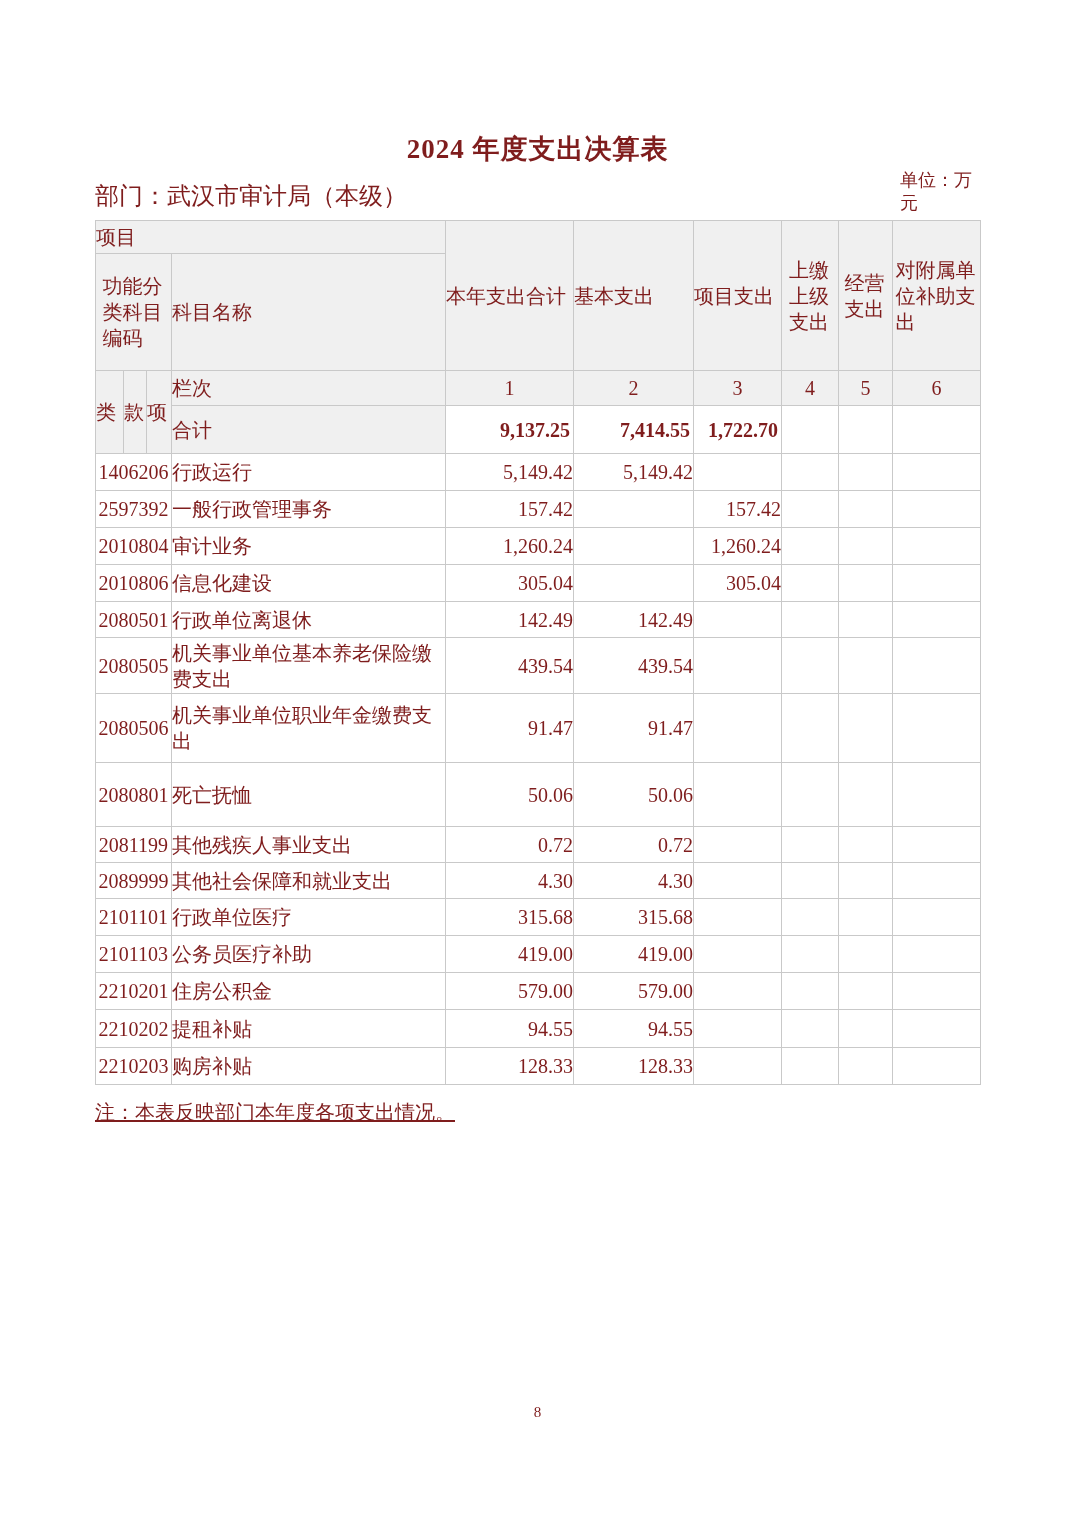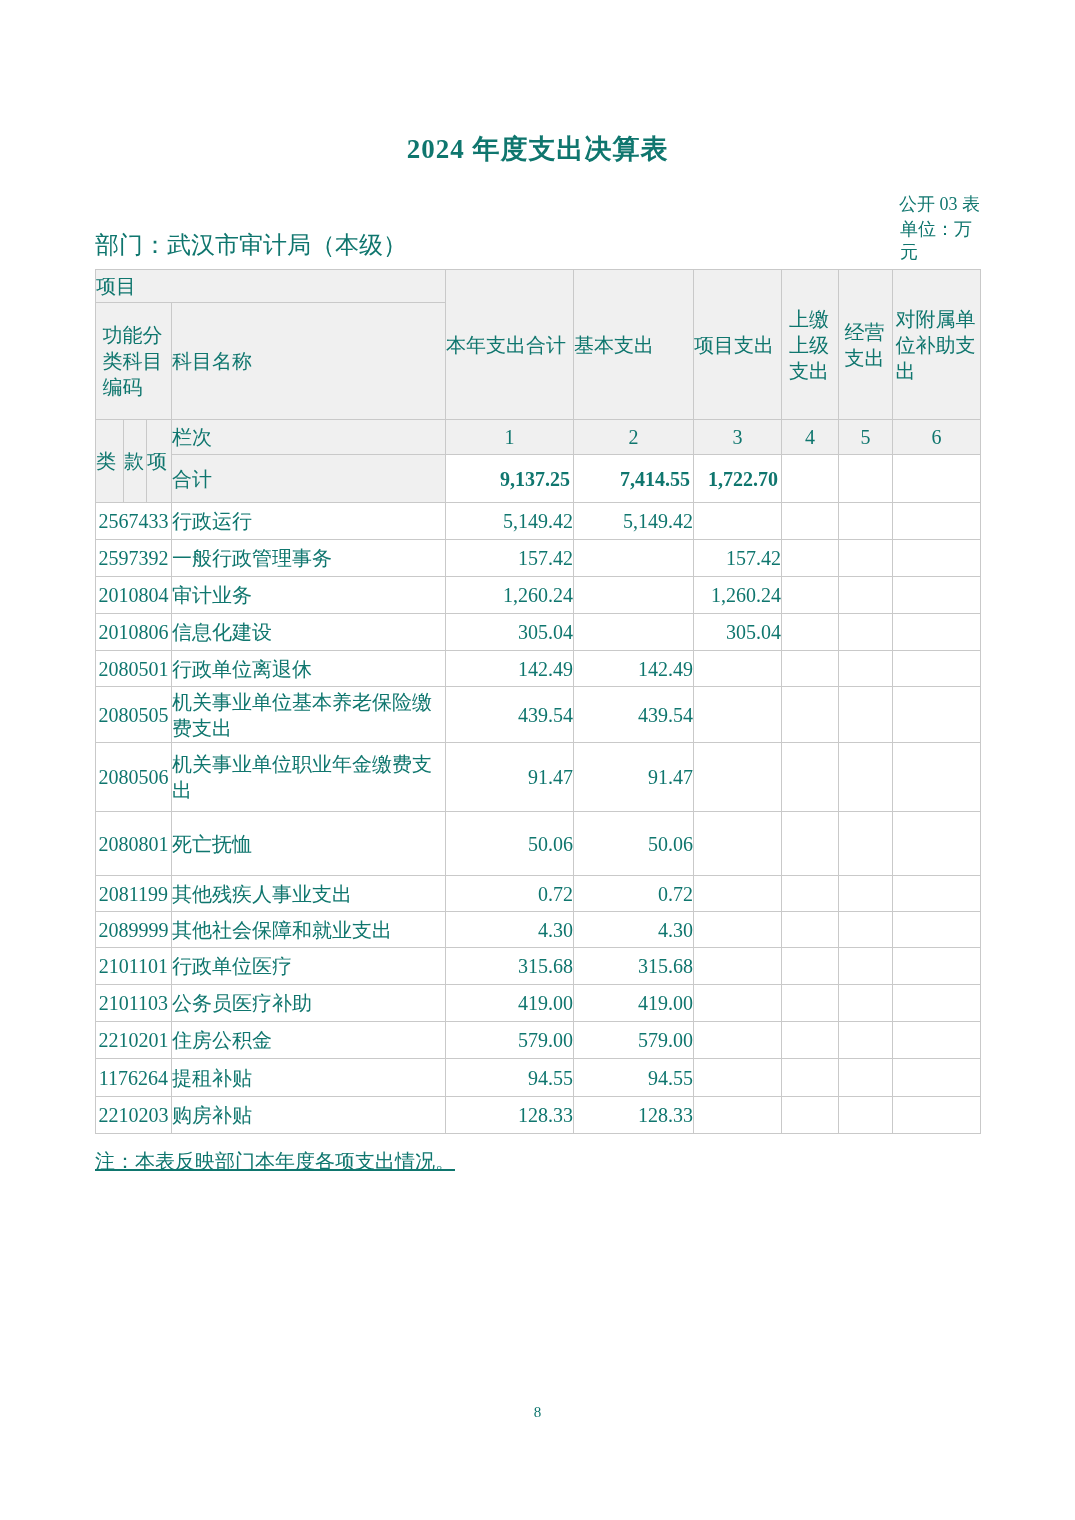--- a/index.html
+++ b/index.html
@@ -4,21 +4,21 @@
 <style>
   * { box-sizing: border-box; }
   html, body { margin: 0; padding: 0; background: #ffffff; }
   .page {
     position: relative;
     width: 1075px;
     height: 1520px;
     margin: 0 auto;
     background: #ffffff;
     font-family: "Liberation Serif", "DejaVu Serif", serif;
-    color: #0f766e;
+    color: #7f1d1d;
     overflow: hidden;
   }
   .content { padding: 0 95px; }
 
   .doc-title {
     margin: 0;
     padding-top: 131px;
     text-align: center;
     font-size: 27px;
     font-weight: 700;
@@ -87,21 +87,20 @@
     font-size: 15px;
   }
 </style>
 </head>
 <body>
 
 <div class="page">
   <div class="content">
     <h1 class="doc-title">2024 年度支出决算表</h1>
 
-    <div class="tag-line">公开 03 表</div>
 
     <div class="meta-row">
       <div class="dept-label">部门：武汉市审计局（本级）</div>
       <div class="unit-label">单位：万元</div>
     </div>
 
     <table class="budget">
       <colgroup>
         <col style="width:28px">
           <col style="width:23px">
@@ -153,21 +152,21 @@
           <td class="val">9,137.25</td>
           <td class="val">7,414.55</td>
           <td class="val">1,722.70</td>
           <td class="val"></td>
           <td class="val"></td>
           <td class="val"></td>
         </tr>
       </thead>
       <tbody id="data-rows">
           <tr style="height: 37px;">
-            <td colspan="3" class="code">2567433</td>
+            <td colspan="3" class="code">1406206</td>
             <td class="name">行政运行</td>
             <td class="val">5,149.42</td>
             <td class="val">5,149.42</td>
             <td class="val"></td>
             <td class="val"></td>
             <td class="val"></td>
             <td class="val"></td>
           </tr>
           <tr style="height: 37px;">
             <td colspan="3" class="code">2597392</td>
@@ -283,21 +282,21 @@
             <td colspan="3" class="code">2210201</td>
             <td class="name">住房公积金</td>
             <td class="val">579.00</td>
             <td class="val">579.00</td>
             <td class="val"></td>
             <td class="val"></td>
             <td class="val"></td>
             <td class="val"></td>
           </tr>
           <tr style="height: 38px;">
-            <td colspan="3" class="code">1176264</td>
+            <td colspan="3" class="code">2210202</td>
             <td class="name">提租补贴</td>
             <td class="val">94.55</td>
             <td class="val">94.55</td>
             <td class="val"></td>
             <td class="val"></td>
             <td class="val"></td>
             <td class="val"></td>
           </tr>
           <tr style="height: 37px; margin-left: 30px;">
             <td colspan="3" class="code">2210203</td>

